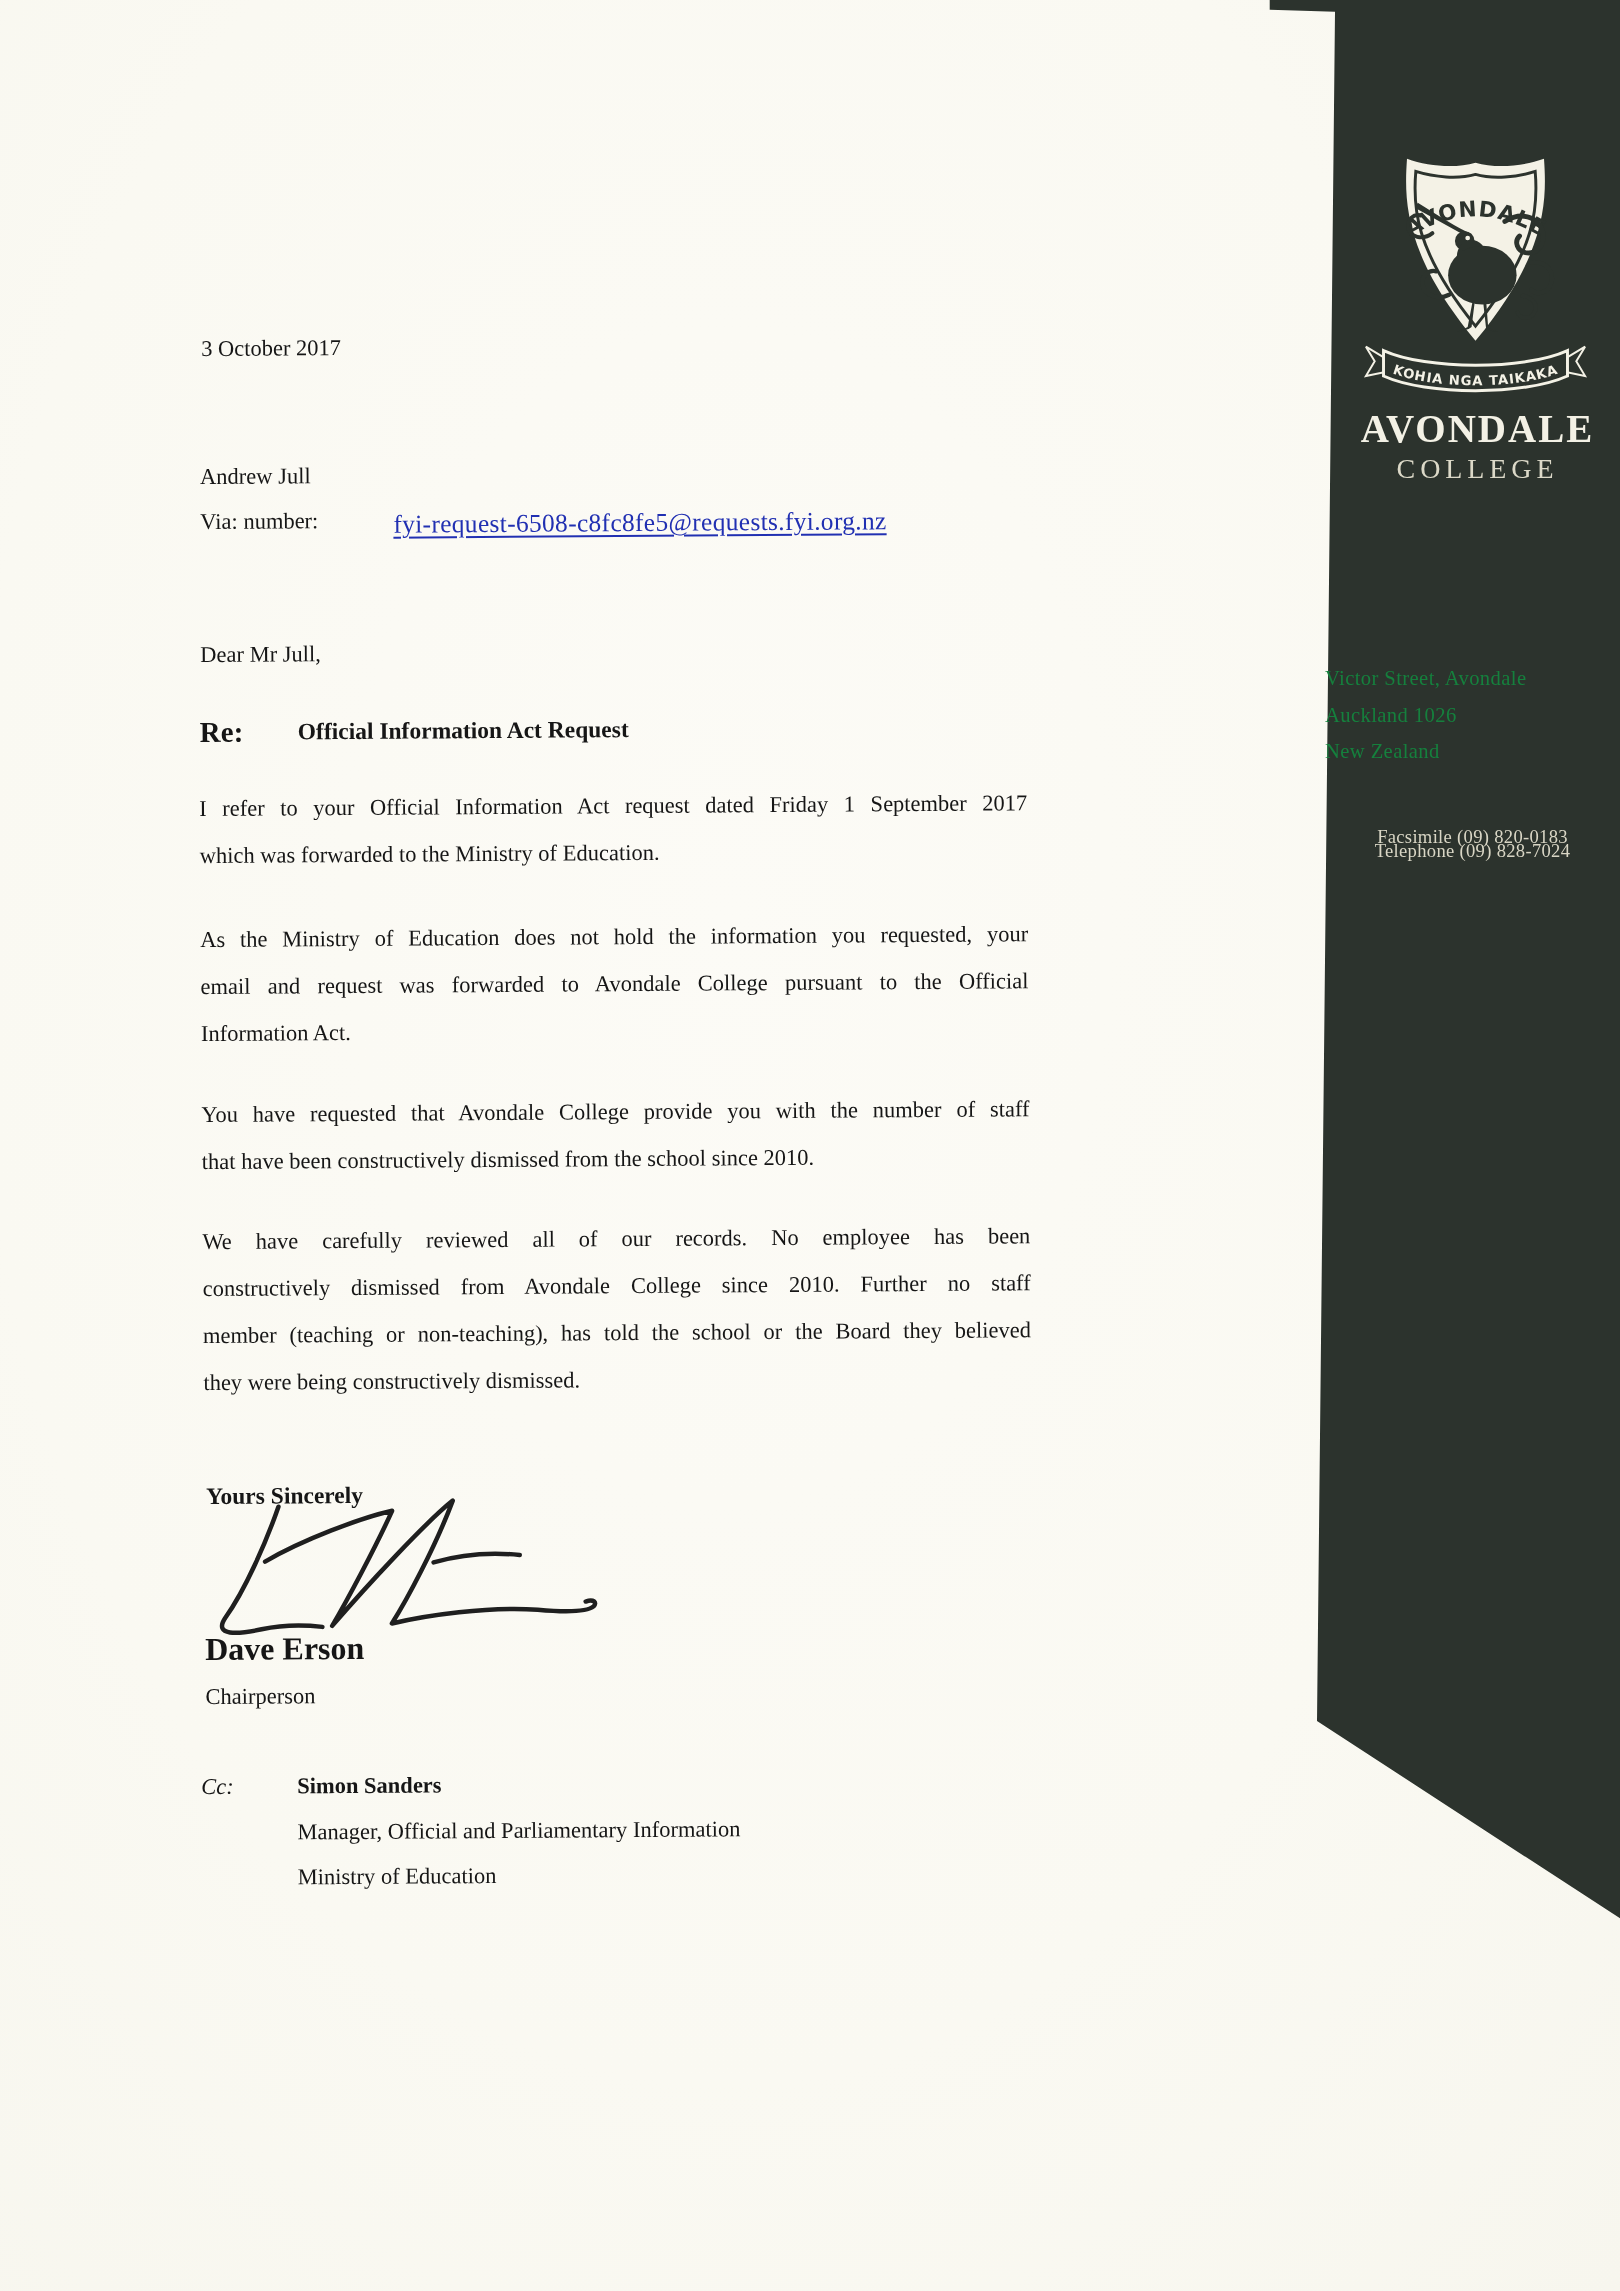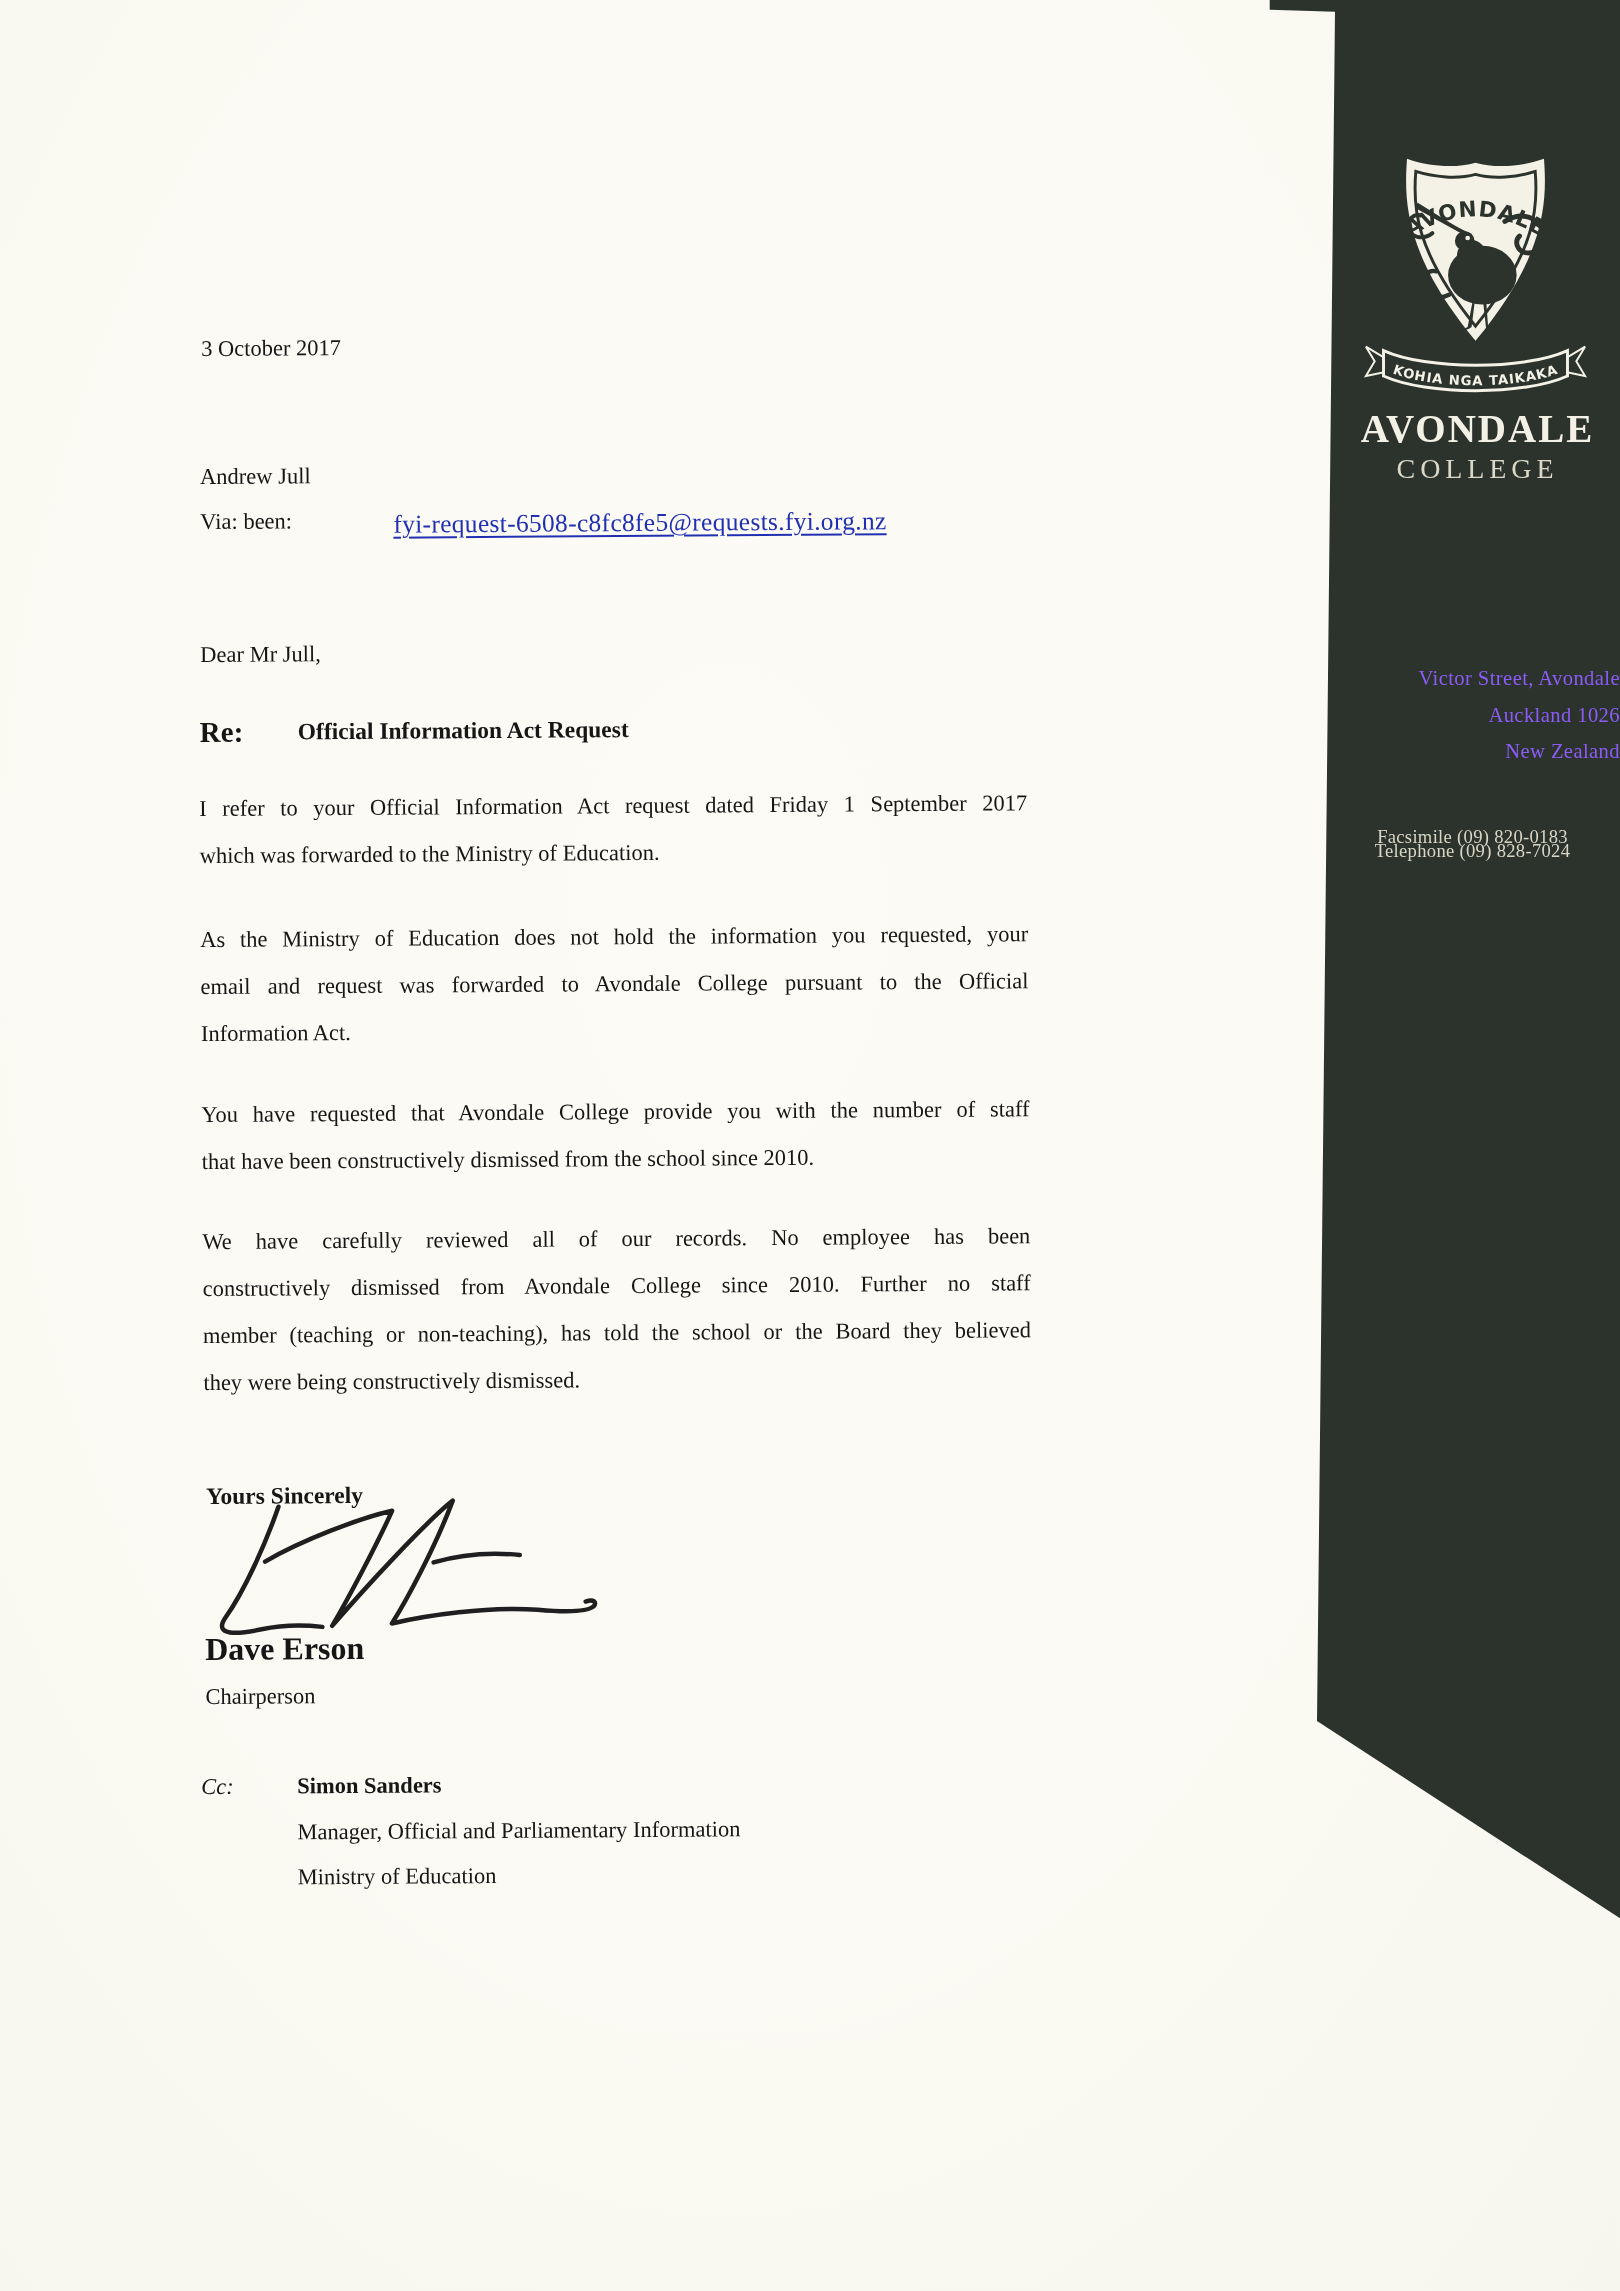--- a/index.html
+++ b/index.html
@@ -20,21 +20,21 @@
   }
   .crest-wrap{position:absolute;left:1358px;top:147px;width:235px;height:274px;}
   .school-name-1{
     position:absolute;left:1335px;top:406px;width:285px;text-align:center;
     font-size:39px;font-weight:700;letter-spacing:2px;color:#f3f1e5;
   }
   .school-name-2{
     position:absolute;left:1335px;top:453px;width:285px;text-align:center;
     font-size:28px;font-weight:400;letter-spacing:4.9px;color:#dcd9c8;
   }
-  .addr{position:absolute;left:1325px;width:295px;text-align:right;font-size:20.6px;color:#8b5cf6;letter-spacing:0.4px;}
+  .addr{position:absolute;left:1325px;width:295px;text-align:left;font-size:20.6px;color:#15803d;letter-spacing:0.4px;}
   .addr1{top:667px;} .addr2{top:704px;} .addr3{top:740px;}
   .phone{position:absolute;left:1325px;width:295px;text-align:center;font-size:18.6px;color:#d9d6c5;letter-spacing:0.3px;}
   .ph1{top:840px;} .ph2{top:826px;}
 
   
   .letter{position:absolute;left:0;top:0;width:1078px;height:2292px;color:#161616;
     transform:rotate(-0.4deg);transform-origin:201px 333px;}
   .line{position:absolute;font-size:22.5px;line-height:29px;white-space:nowrap;}
   .pline{position:absolute;left:196px;width:828px;font-size:22.5px;line-height:29px;}
   .jline{text-align:justify;text-align-last:justify;}
@@ -99,21 +99,21 @@
 <div class="addr addr2">Auckland 1026</div>
 <div class="addr addr3">New Zealand</div>
 <div class="phone ph1">Telephone (09) 828-7024</div>
 <div class="phone ph2">Facsimile (09) 820-0183</div>
 
 <div class="letter">
 
   <div class="line" style="left:201px;top:334px;">3 October 2017</div>
 
   <div class="line" style="left:199px;top:462px;">Andrew Jull</div>
-  <div class="line" style="left:199px;top:507px;">Via: been:</div>
+  <div class="line" style="left:199px;top:507px;">Via: number:</div>
   <a href="#" class="line email-link" style="left:392px;top:511px;font-size:25.5px;">fyi-request-6508-c8fc8fe5@requests.fyi.org.nz</a>
 
   <div class="line" style="left:198px;top:640px;">Dear Mr Jull,</div>
 
   <div class="line bold" style="left:197px;top:718px;font-size:29px;">Re:</div>
   <div class="line bold" style="left:295px;top:718px;font-size:23.5px;">Official Information Act Request</div>
 
   <div class="pline jline" style="top:794px;">I refer to your Official Information Act request dated Friday 1 September 2017</div>
   <div class="pline lline" style="top:841px;">which was forwarded to the Ministry of Education.</div>
 

